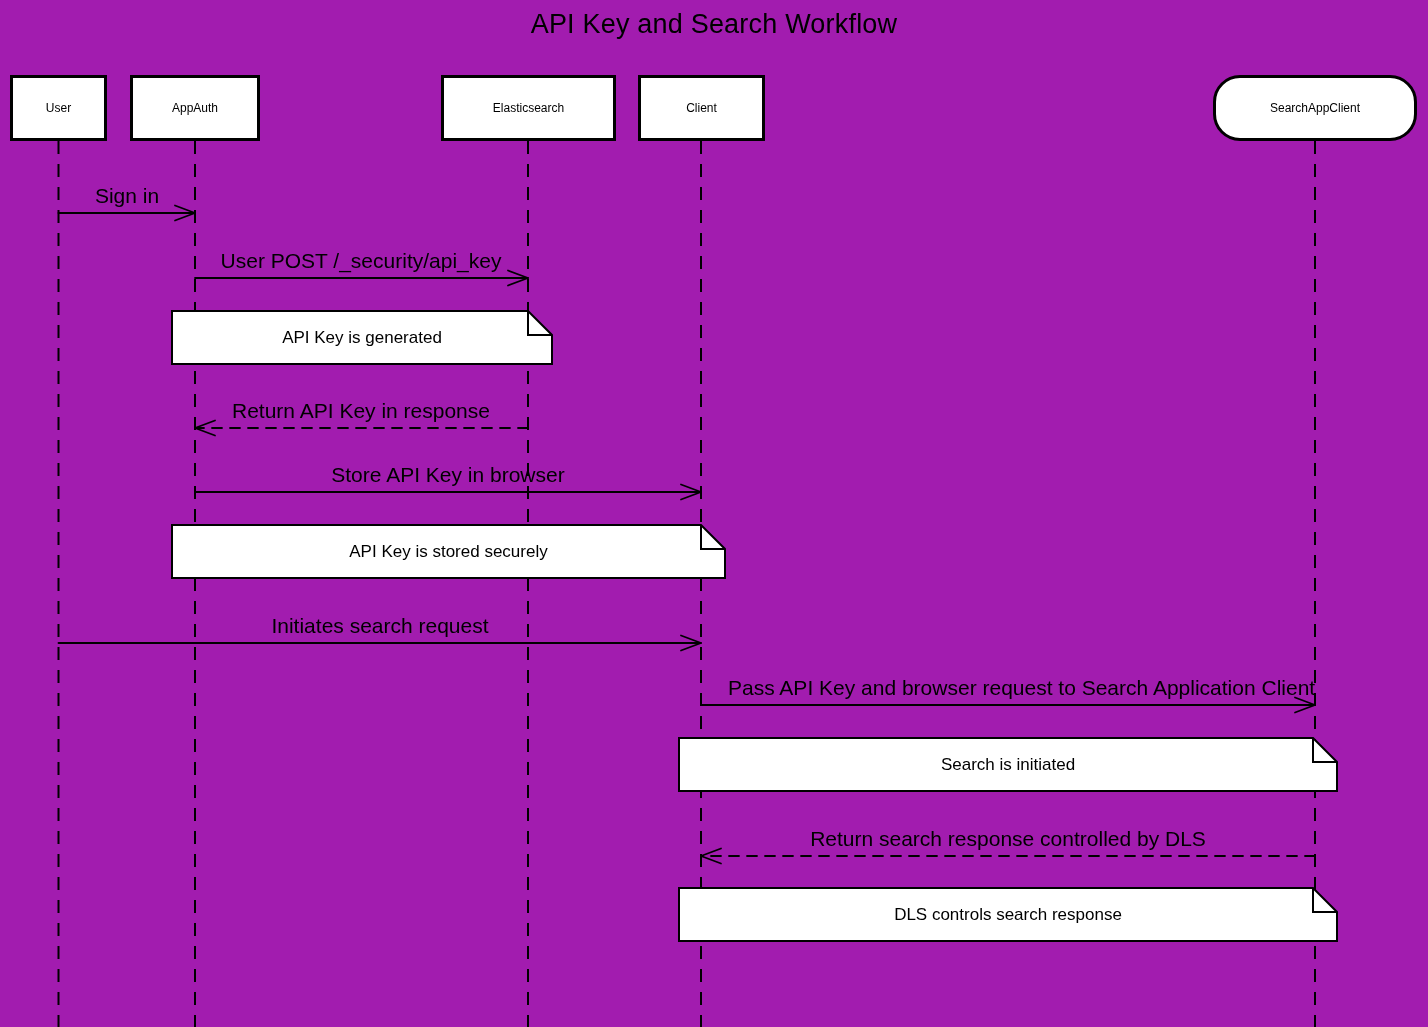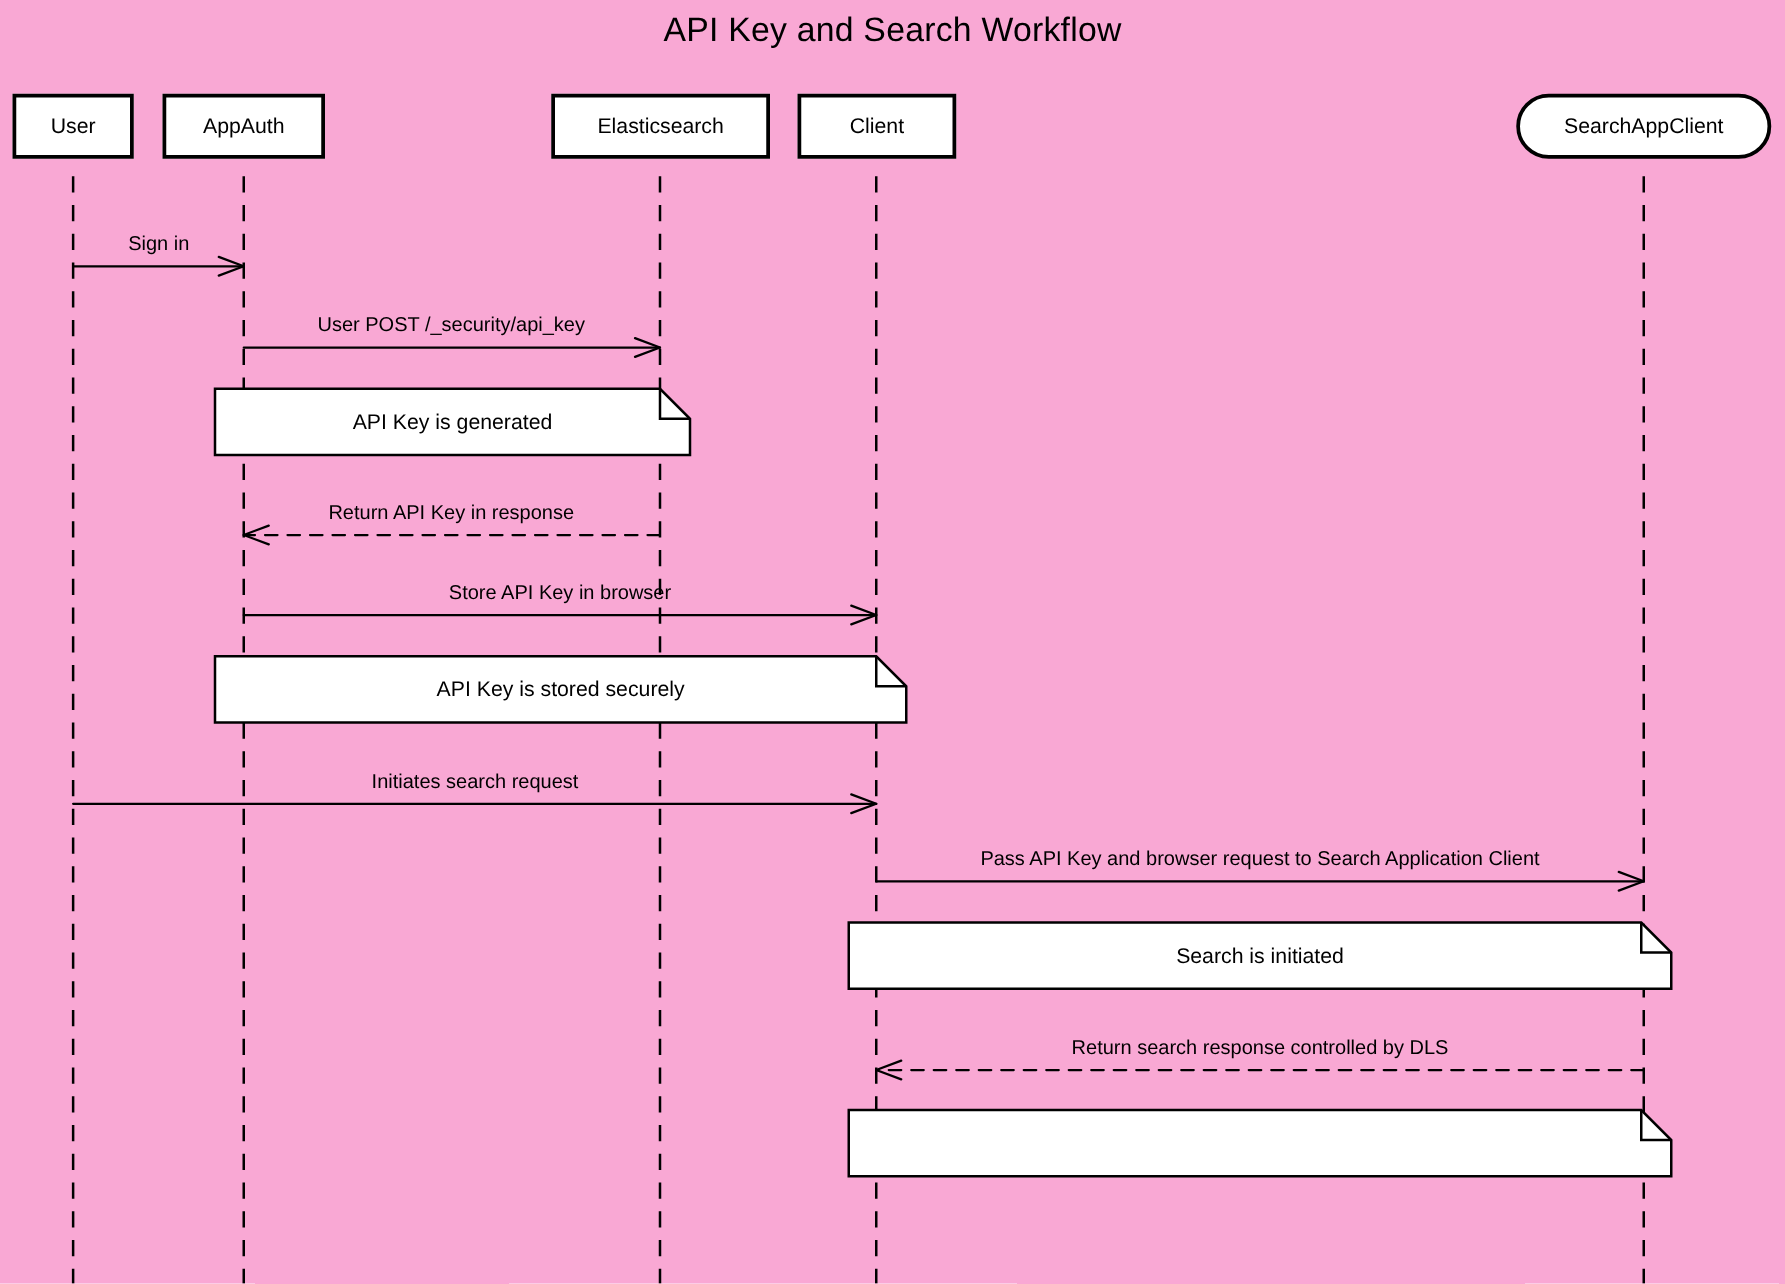--- a/index.html
+++ b/index.html
@@ -4,21 +4,21 @@
 <style>
   html, body {
     margin: 0;
     padding: 0;
     background: #ffffff;
   }
   .diagram {
     position: relative;
     width: 1428px;
     height: 1027px;
-    background: #f9a8d4;
+    background: #a21caf;
     font-family: "Liberation Sans", sans-serif;
     color: #000000;
     overflow: hidden;
   }
   .title {
     position: absolute;
     top: 9px;
     left: 0;
     width: 100%;
     text-align: center;
@@ -26,33 +26,33 @@
     letter-spacing: 0.2px;
   }
   .layer {
     position: absolute;
     top: 0;
     left: 0;
   }
   .participant {
     position: absolute;
     top: 75px;
-    height: 52px;
+    height: 66px;
     box-sizing: border-box;
     border: 3px solid #000000;
     background: #ffffff;
     display: flex;
     align-items: center;
     justify-content: center;
-    font-size: 17px;
+    font-size: 12px;
   }
   .msg-label {
     position: absolute;
     text-align: center;
-    font-size: 16px;
+    font-size: 21px;
     line-height: 22px;
     white-space: nowrap;
   }
   .note-label {
     position: absolute;
     display: flex;
     align-items: center;
     justify-content: center;
     font-size: 17px;
     text-align: center;
@@ -134,14 +134,15 @@
   <div class="msg-label" style="left:161px; width:400px; top:250px;">User POST /_security/api_key</div>
   <div class="msg-label" style="left:161px; width:400px; top:400px;">Return API Key in response</div>
   <div class="msg-label" style="left:248px; width:400px; top:464px;">Store API Key in browser</div>
   <div class="msg-label" style="left:180px; width:400px; top:615px;">Initiates search request</div>
   <div class="msg-label" style="left:728px; width:560px; top:677px;">Pass API Key and browser request to Search Application Client</div>
   <div class="msg-label" style="left:808px; width:400px; top:828px;">Return search response controlled by DLS</div>
 
   <div class="note-label" style="left:172px; top:311px; width:380px; height:53px;">API Key is generated</div>
   <div class="note-label" style="left:172px; top:525px; width:553px; height:53px;">API Key is stored securely</div>
   <div class="note-label" style="left:679px; top:738px; width:658px; height:53px;">Search is initiated</div>
+  <div class="note-label" style="left:679px; top:888px; width:658px; height:53px;">DLS controls search response</div>
 
 </div>
 
 </body></html>

